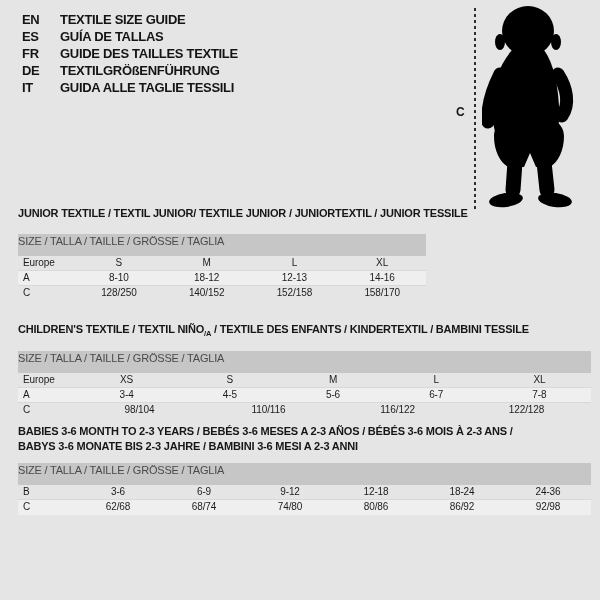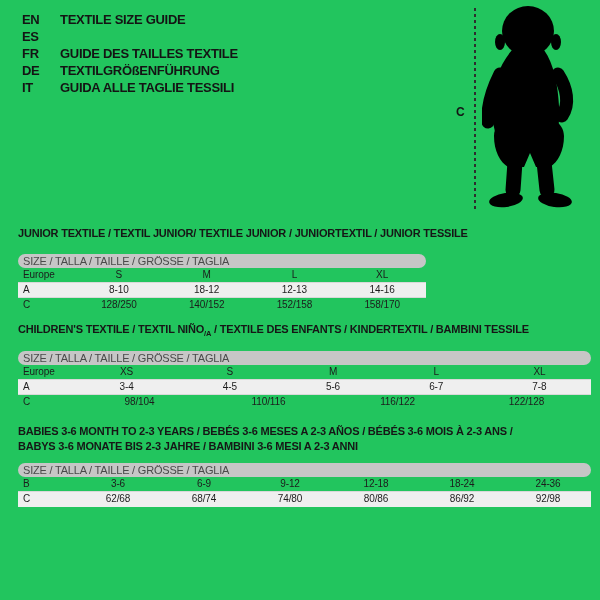--- a/index.html
+++ b/index.html
@@ -1,43 +1,43 @@
 <!DOCTYPE html>
 <html style="--bar: #c6c6c6; --bartext: #4a4a4a; --alt: #efefef; --rowborder: #d9d9d9;"><head>
 <meta charset="utf-8">
 <style>
   html,body{margin:0;padding:0;background:#ffffff;}
   .canvas{
-    position:relative;width:600px;height:600px;background:#22c55e;overflow:hidden;
+    position:relative;width:600px;height:600px;background:#e5e5e5;overflow:hidden;
     font-family:"Liberation Sans","DejaVu Sans",sans-serif;color:#1a1a1a;
   }
   
   .languages{position:absolute;left:22px;top:11px;}
   .lang-row{display:flex;height:17px;align-items:center;font-weight:bold;
     font-size:13px;letter-spacing:-0.3px;color:#141414;}
   .lang-code{width:38px;}
   
   .measure-line{position:absolute;left:474px;top:8px;width:2px;height:202px;
     background:repeating-linear-gradient(to bottom,#2e2e2e 0 3px,transparent 3px 6px);}
   .measure-label{position:absolute;left:456px;top:105px;font-weight:bold;font-size:12px;color:#141414;}
   .baby-svg{position:absolute;left:482px;top:4px;width:96px;height:208px;}
   
   .sec{position:absolute;left:18px;}
-  .sec1{top:226px;width:408px;}
+  .sec1{top:206px;width:408px;}
   .sec2{top:322px;width:573px;}
   .sec3{top:424px;width:573px;}
   .ttl{margin:0;font-size:11px;font-weight:bold;line-height:15px;
     letter-spacing:-0.2px;white-space:nowrap;color:#161616;}
   .sec1 .ttl{margin-bottom:13px;}
   .sec2 .ttl{margin-bottom:10px;}
   .sec3 .ttl{margin-bottom:9px;}
   .sub{font-size:7.5px;vertical-align:sub;}
-  .szbar{height:14px;line-height:14px;background:var(--bar,#c6c6c6);
-    color:var(--bartext,#4a4a4a);font-size:11px;padding-left:5px;
-    letter-spacing:-0.2px;box-sizing:border-box;border-radius:7px;}
+  .szbar{height:22px;line-height:14px;background:var(--bar,#c6c6c6);
+    color:var(--bartext,#4a4a4a);font-size:11px;
+    letter-spacing:-0.2px;box-sizing:border-box;}
   .trow{display:flex;height:15px;line-height:14px;font-size:10px;
     border-bottom:1px solid var(--rowborder,#d9d9d9);box-sizing:border-box;
     letter-spacing:-0.1px;color:#1c1c1c;}
   .trow:last-child{border-bottom:none;}
   .trow.alt{background:var(--alt,#efefef);}
   .trow .lbl{width:57px;padding-left:5px;box-sizing:border-box;}
   .trow .val{flex:1;text-align:center;}
   
   .footnotes{position:absolute;left:20px;top:536px;}
   .foot-line{font-weight:bold;font-size:11px;line-height:17.3px;
@@ -48,20 +48,21 @@
 
 <div class="canvas">
 
   <div class="languages" id="languages">
       <div class="lang-row">
         <span class="lang-code">EN</span>
         <span class="lang-label">TEXTILE SIZE GUIDE</span>
       </div>
       <div class="lang-row">
         <span class="lang-code">ES</span>
+        <span class="lang-label">GUÍA DE TALLAS</span>
       </div>
       <div class="lang-row">
         <span class="lang-code">FR</span>
         <span class="lang-label">GUIDE DES TAILLES TEXTILE</span>
       </div>
       <div class="lang-row">
         <span class="lang-code">DE</span>
         <span class="lang-label">TEXTILGRÖßENFÜHRUNG</span>
       </div>
       <div class="lang-row">

